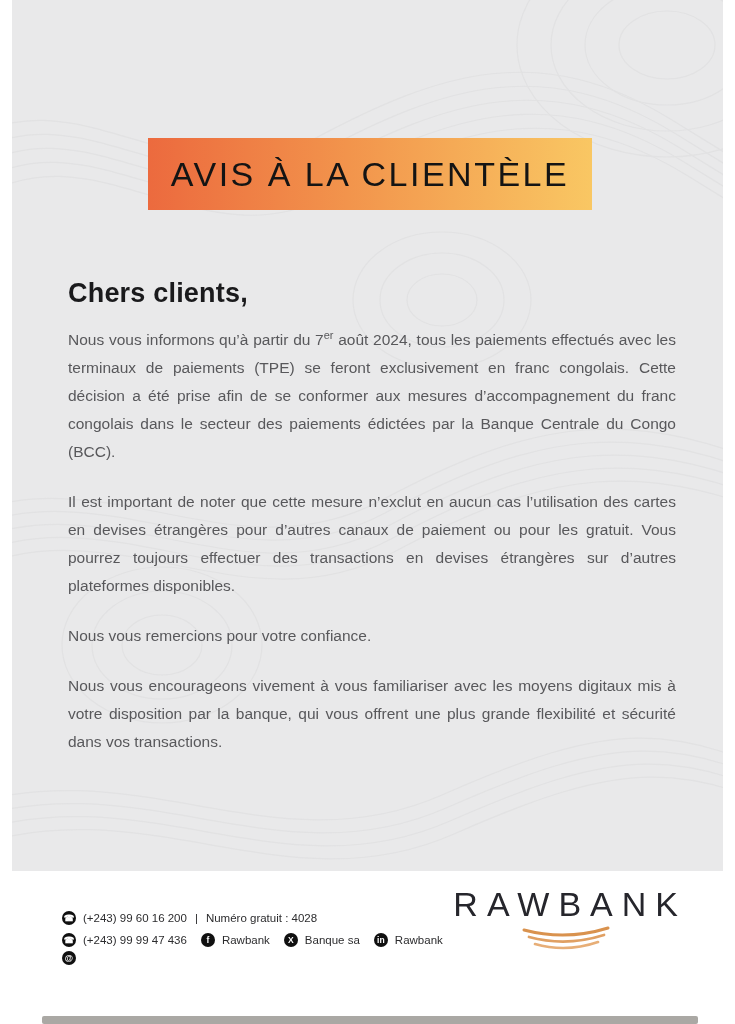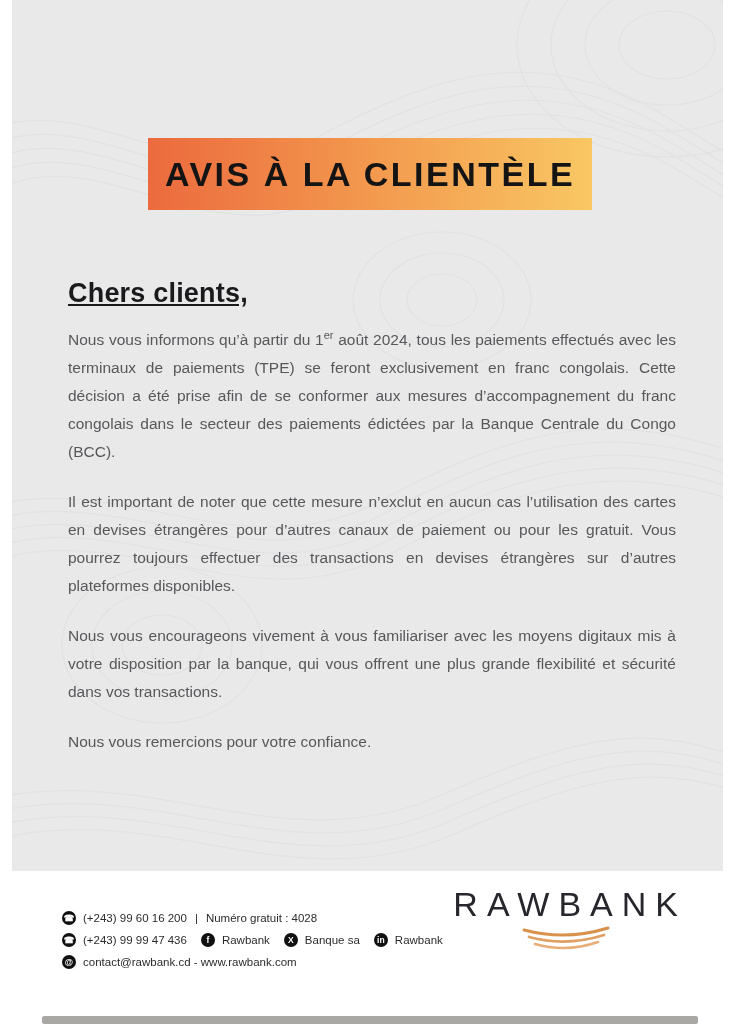--- a/index.html
+++ b/index.html
@@ -11,27 +11,27 @@
     position:absolute;left:12px;top:0;width:711px;height:871px;
     background:#e9e9ea;overflow:hidden;
   }
   .contours{position:absolute;left:0;top:0;width:711px;height:871px;}
   .banner{
     position:absolute;left:136px;top:138px;width:444px;height:72px;
     background:linear-gradient(90deg,#ec6a3e 0%,#f2944c 45%,#f9c763 100%);
     display:flex;align-items:center;justify-content:center;
   }
   .banner-title{
-    font-size:34px;font-weight:700;letter-spacing:2.5px;color:#141414;
+    font-size:34px;font-weight:400;letter-spacing:2.5px;color:#141414;
     white-space:nowrap;
   }
   .content{position:absolute;left:56px;top:276px;width:608px;}
   .greeting{
     margin:0 0 16px 0;font-size:27px;line-height:34px;font-weight:700;
-    color:#1a1a1c;letter-spacing:0.2px;text-decoration:underline;
+    color:#1a1a1c;letter-spacing:0.2px;
   }
   .para{
     margin:0 0 22px 0;font-size:15.5px;line-height:28px;color:#58585b;
     text-align:justify;
   }
   .para sup{font-size:11px;vertical-align:super;line-height:0;}
   .footer{
     position:absolute;left:0;top:871px;width:735px;height:153px;background:#ffffff;
     display:flex;justify-content:space-between;align-items:flex-start;
     box-sizing:border-box;padding:0 48px 0 62px;
@@ -96,27 +96,27 @@
     </g>
   </svg>
 
   <div class="banner">
     <span class="banner-title">AVIS À LA CLIENTÈLE</span>
   </div>
 
   <div class="content">
     <h1 class="greeting">Chers clients,</h1>
 
-    <p class="para"><span>Nous vous informons qu’à partir du 1</span><sup>er</sup><span> août 2024, tous les paiements effectués avec les terminaux de paiements (TPE) se feront exclusivement en franc congolais. Cette décision a été prise afin de se conformer aux mesures d’accompagnement du franc congolais dans le secteur des paiements édictées par la Banque Centrale du Congo (BCC).</span></p>
+    <p class="para"><span>Nous vous informons qu’à partir du 7</span><sup>er</sup><span> août 2024, tous les paiements effectués avec les terminaux de paiements (TPE) se feront exclusivement en franc congolais. Cette décision a été prise afin de se conformer aux mesures d’accompagnement du franc congolais dans le secteur des paiements édictées par la Banque Centrale du Congo (BCC).</span></p>
 
     <p class="para">Il est important de noter que cette mesure n’exclut en aucun cas l’utilisation des cartes en devises étrangères pour d’autres canaux de paiement ou pour les gratuit. Vous pourrez toujours effectuer des transactions en devises étrangères sur d’autres plateformes disponibles.</p>
 
+    <p class="para">Nous vous remercions pour votre confiance.</p>
+
     <p class="para">Nous vous encourageons vivement à vous familiariser avec les moyens digitaux mis à votre disposition par la banque, qui vous offrent une plus grande flexibilité et sécurité dans vos transactions.</p>
-
-    <p class="para">Nous vous remercions pour votre confiance.</p>
   </div>
 </div>
 
 <div class="footer">
   <div class="contact">
     <div class="contact-line">
       <span class="cicon">☎</span>
       <span>(+243) 99 60 16 200</span>
       <span class="sep">|</span>
       <span>Numéro gratuit : 4028</span>
@@ -126,21 +126,20 @@
       <span>(+243) 99 99 47 436</span>
       <span class="cicon social">f</span>
       <span>Rawbank</span>
       <span class="cicon social">X</span>
       <span>Banque sa</span>
       <span class="cicon social">in</span>
       <span>Rawbank</span>
     </div>
     <div class="contact-line">
       <span class="cicon">@</span>
-      <span>contact@rawbank.cd - www.rawbank.com</span>
     </div>
   </div>
 
   <div class="logo">
     <div class="logo-text">RAWBANK</div>
     <svg class="logo-arcs" width="92" height="28" viewBox="0 0 92 28">
       <g fill="none" stroke-linecap="round">
         <path d="M4,4 Q46,15 88,2" stroke="#d9924e" stroke-width="3"></path>
         <path d="M9,11 Q46,21 84,9" stroke="#e0a063" stroke-width="2.8"></path>
         <path d="M15,18 Q46,27 78,16" stroke="#e7ae77" stroke-width="2.6"></path>

